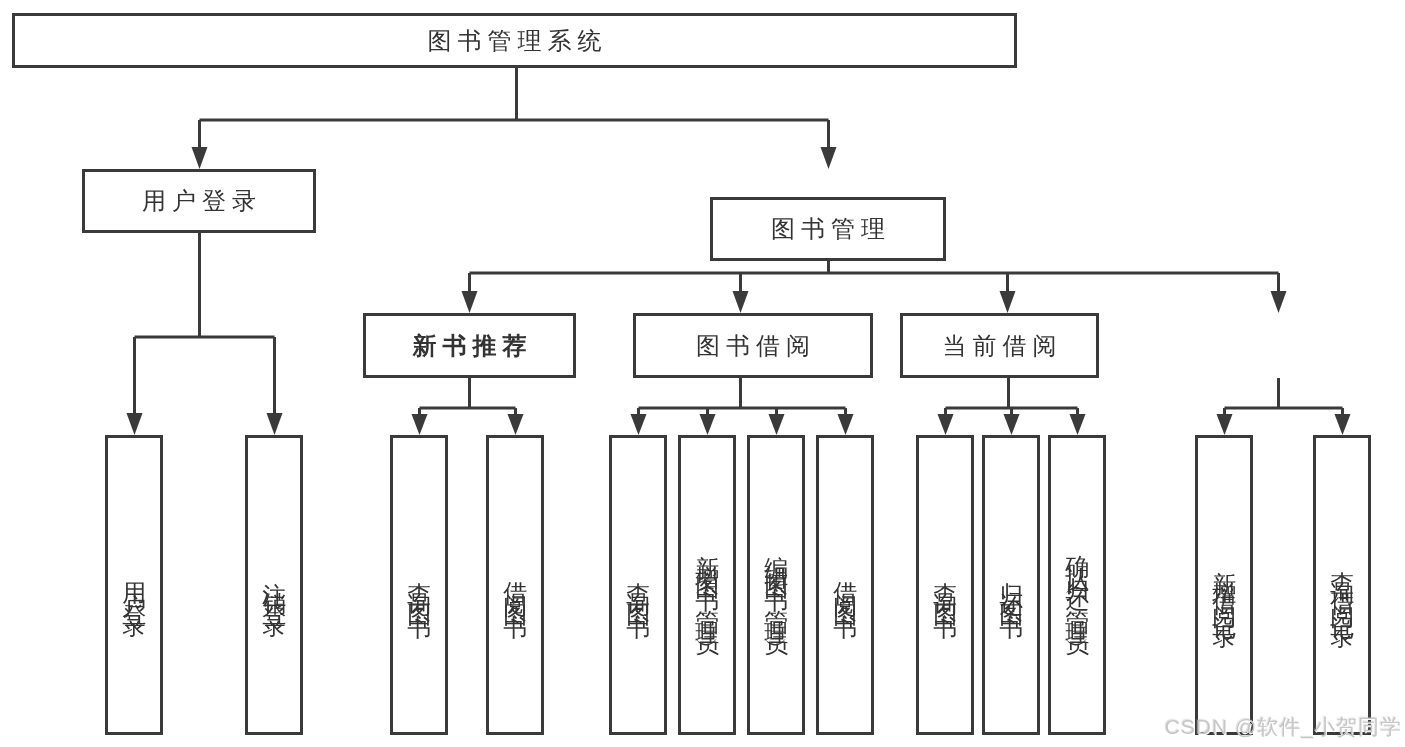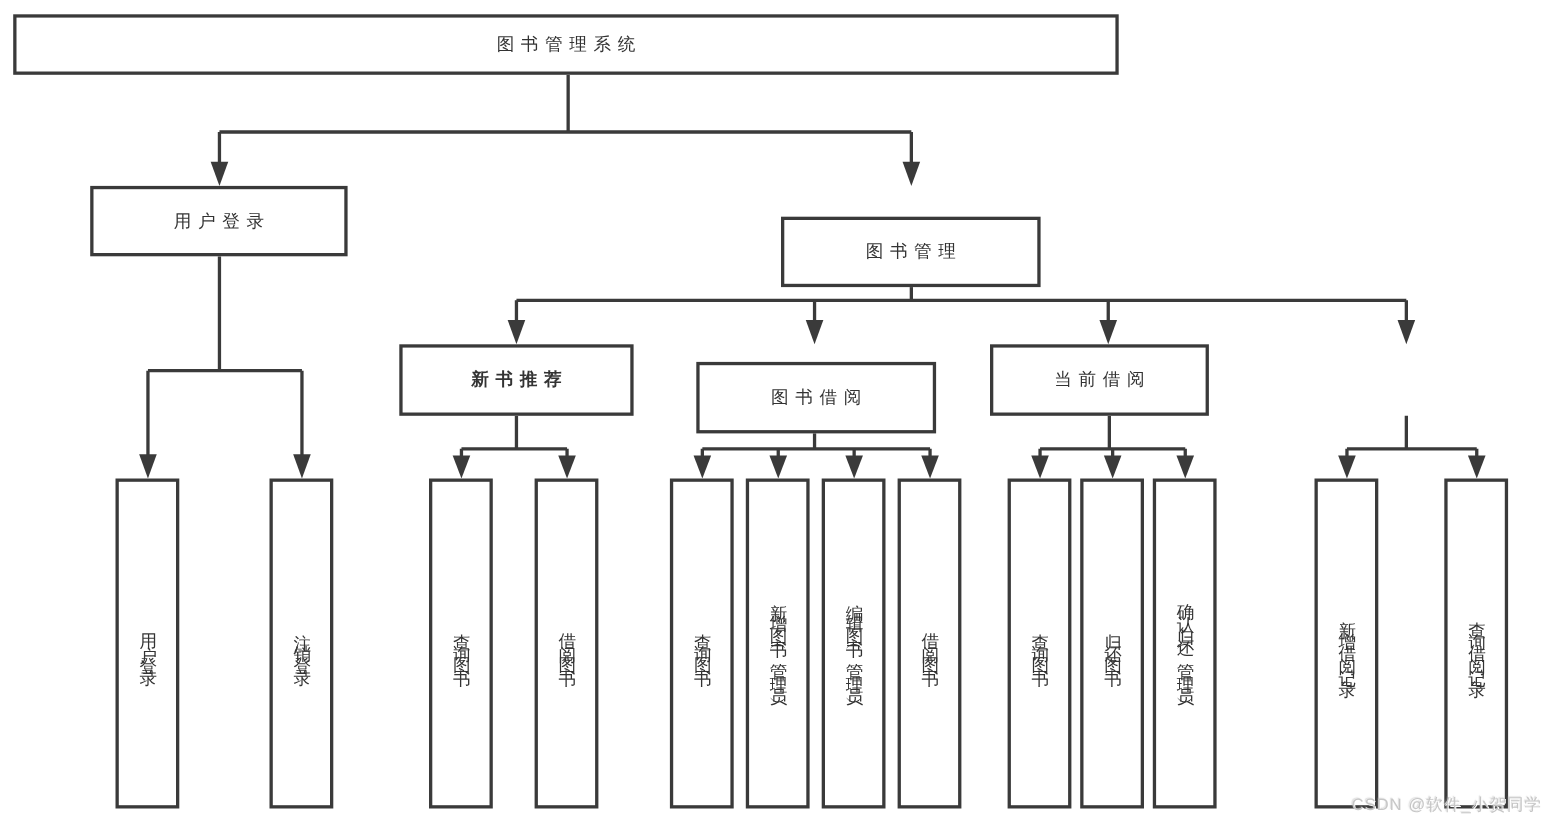--- a/index.html
+++ b/index.html
@@ -26,39 +26,39 @@
   .node {
     position: absolute;
     box-sizing: border-box;
     border: 3px solid #3a3a3a;
     background: #ffffff;
     color: #333333;
     display: flex;
     align-items: center;
     justify-content: center;
     z-index: 2;
-    font-size: 16px;
+    font-size: 24px;
   }
   .node.h {
     letter-spacing: 6px;
     text-indent: 6px;
     white-space: nowrap;
   }
   .node.v {
     writing-mode: vertical-rl;
     text-orientation: mixed;
     letter-spacing: 11px;
     line-height: 1.1;
   }
   .watermark {
     position: absolute;
     right: 3px;
     bottom: 6px;
     z-index: 10;
-    font-size: 15px;
+    font-size: 21px;
     letter-spacing: 1px;
     color: #c6c6c6;
     text-shadow: 1px 1px 0 #ffffff, -1px -1px 1px rgba(160,160,160,0.35);
     white-space: nowrap;
   }
 </style>
 </head>
 <body>
 
 <div class="canvas">
@@ -123,21 +123,21 @@
       <polygon points="1334.5,414 1350.5,414 1342.5,435"></polygon>
     </g>
   </svg>
 
   <div class="node h" style="left:12px; top:13px; width:1005px; height:55px;">图书管理系统</div>
 
   <div class="node h" style="left:82px; top:169px; width:234px; height:64px;">用户登录</div>
   <div class="node h" style="left:710px; top:169px; width:236px; height:64px;margin-top:28px;">图书管理</div>
 
   <div class="node h" style="left:363px; top:313px; width:213px; height:65px;font-weight:bold;">新书推荐</div>
-  <div class="node h" style="left:633px; top:313px; width:218px; height:65px;margin-top:16px;">图书借阅</div>
+  <div class="node h" style="left:633px; top:313px; width:240px; height:65px;">图书借阅</div>
   <div class="node h" style="left:900px; top:313px; width:199px; height:65px;">当前借阅</div>
 
   <div class="node v" style="left:105px; top:435px; width:58px; height:300px;">用户登录</div>
   <div class="node v" style="left:245px; top:435px; width:58px; height:300px;">注销登录</div>
 
   <div class="node v" style="left:390px; top:435px; width:58px; height:300px;">查询图书</div>
   <div class="node v" style="left:486px; top:435px; width:58px; height:300px;">借阅图书</div>
 
   <div class="node v" style="left:609px; top:435px; width:58px; height:300px;">查询图书</div>
   <div class="node v" style="left:678px; top:435px; width:58px; height:300px;">新增图书（管理员）</div>

